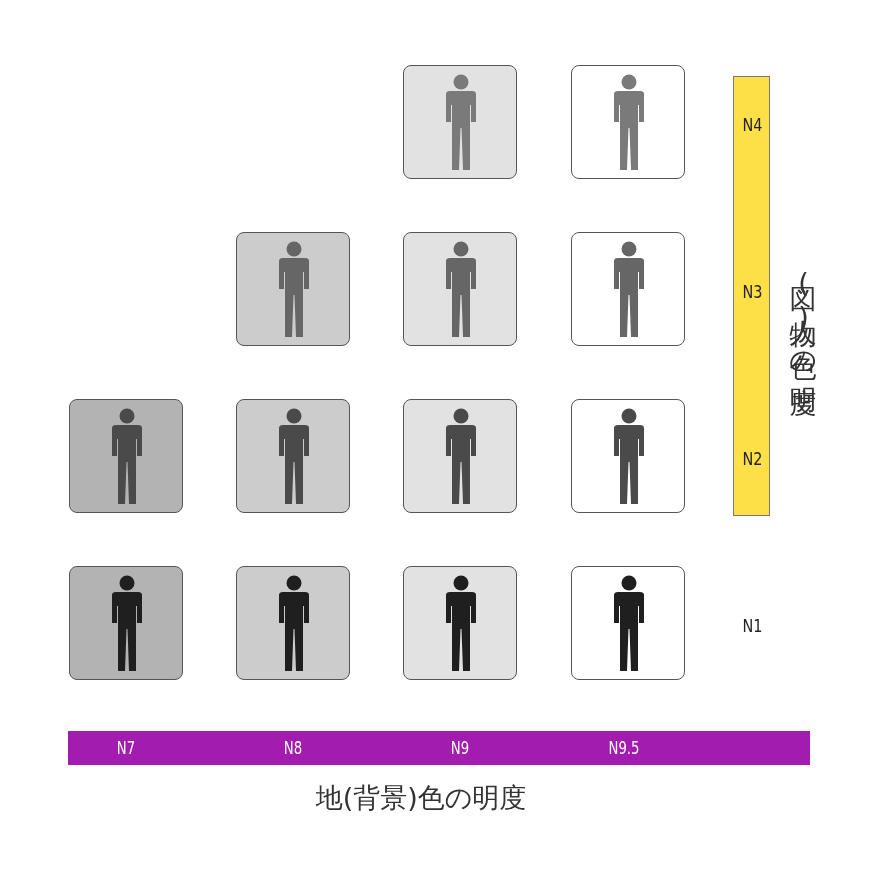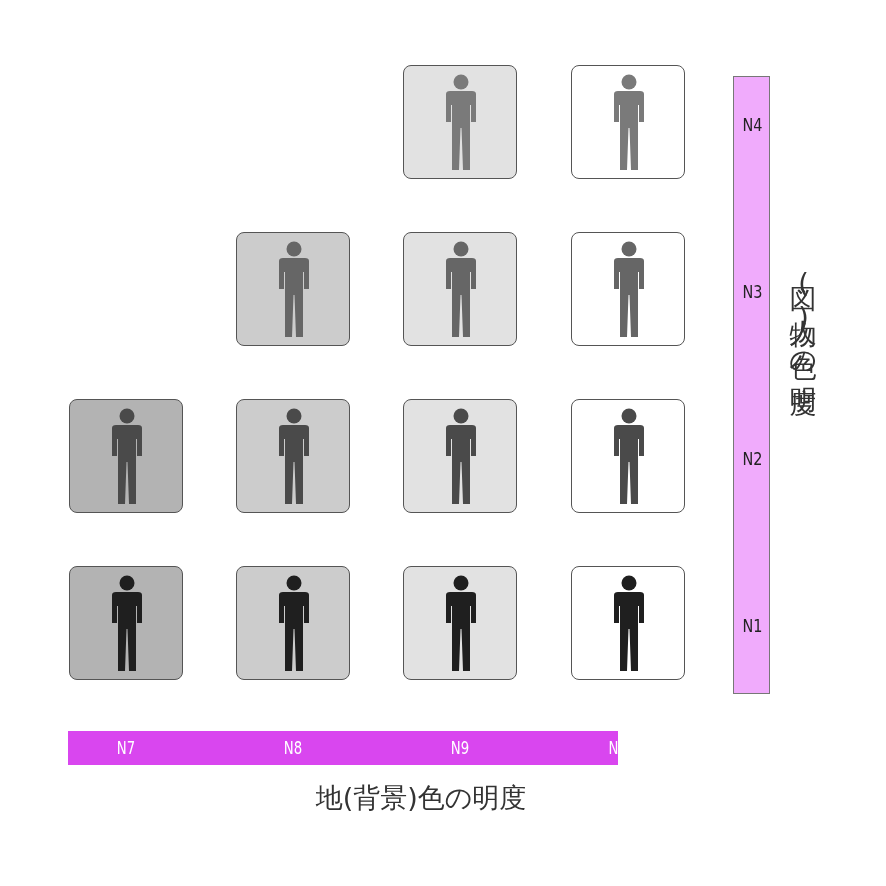--- a/index.html
+++ b/index.html
@@ -1,22 +1,22 @@
 <!DOCTYPE html>
 <html><head>
 <meta charset="utf-8">
 <style>
   html, body { margin:0; padding:0; background:#fff; }
   body { width:886px; height:886px; position:relative; overflow:hidden; font-family:"DejaVu Sans", sans-serif; }
   .tile { position:absolute; width:114px; height:114px; border:1px solid #555; border-radius:8px; box-sizing:border-box; }
   .tile svg { position:absolute; left:0; top:0; width:114px; height:114px; }
-  .xbar { position:absolute; left:68px; top:731px; width:550px; height:34px; background:#d946ef; }
+  .xbar { position:absolute; left:68px; top:731px; width:742px; height:34px; background:#a21caf; }
   .xlab { position:absolute; top:0; height:34px; line-height:34px; color:#fff; font-size:17px; transform:scaleX(0.78); transform-origin:center; width:80px; text-align:center; }
   .xtitle { position:absolute; left:0; width:754px; top:780px; text-align:center; font-size:27px; color:#333;margin-left:44px; }
-  .ybar { position:absolute; left:733px; top:76px; width:37px; height:618px; border:1px solid #777; box-sizing:border-box; background:#f0abfc; }
+  .ybar { position:absolute; left:733px; top:76px; width:37px; height:440px; border:1px solid #777; box-sizing:border-box; background:#fde047; }
   .ylab { position:absolute; left:0; width:37px; text-align:center; font-size:17px; color:#222; transform:scaleX(0.85); }
   .ytitle { position:absolute; left:786px; top:266px; width:34px; font-size:27px; color:#333; writing-mode:vertical-rl; text-orientation:upright; line-height:34px; letter-spacing:1px; }
 </style>
 </head>
 <body>
 
 <div>
   <div id="grid">
       <div class="tile" style="left: 403px; top: 65px; background: rgb(226, 226, 226);">
         <svg viewBox="0 0 114 114">

